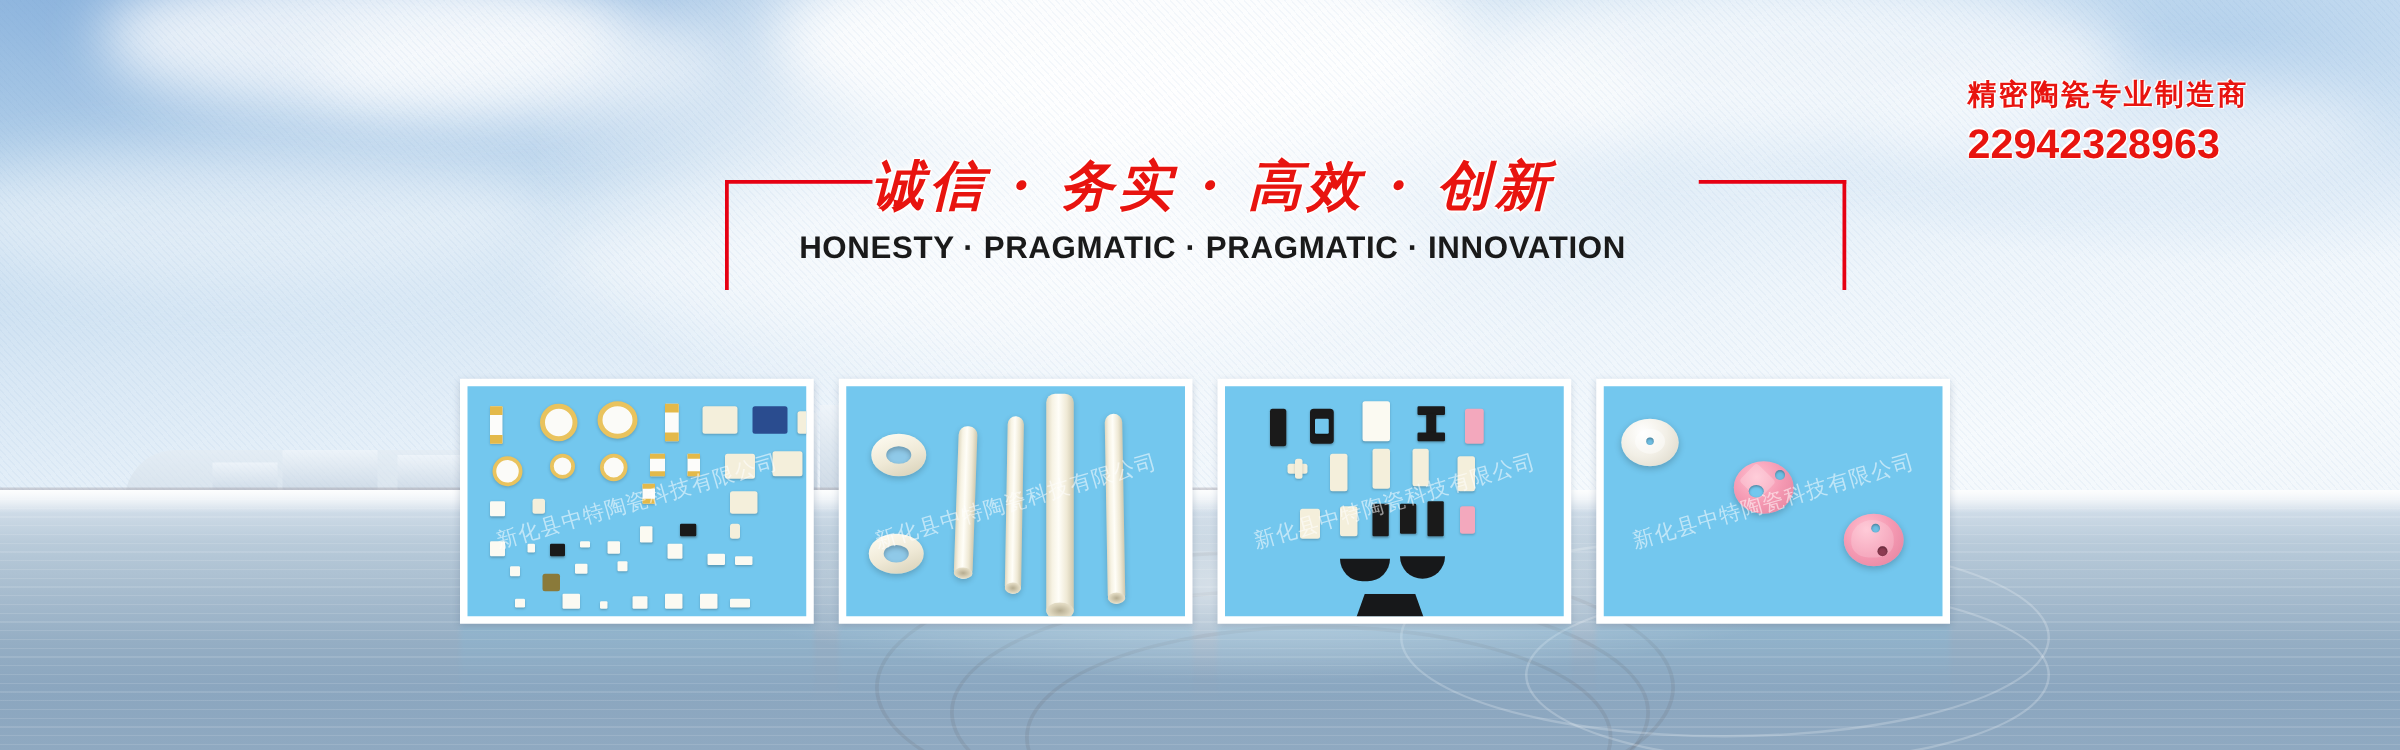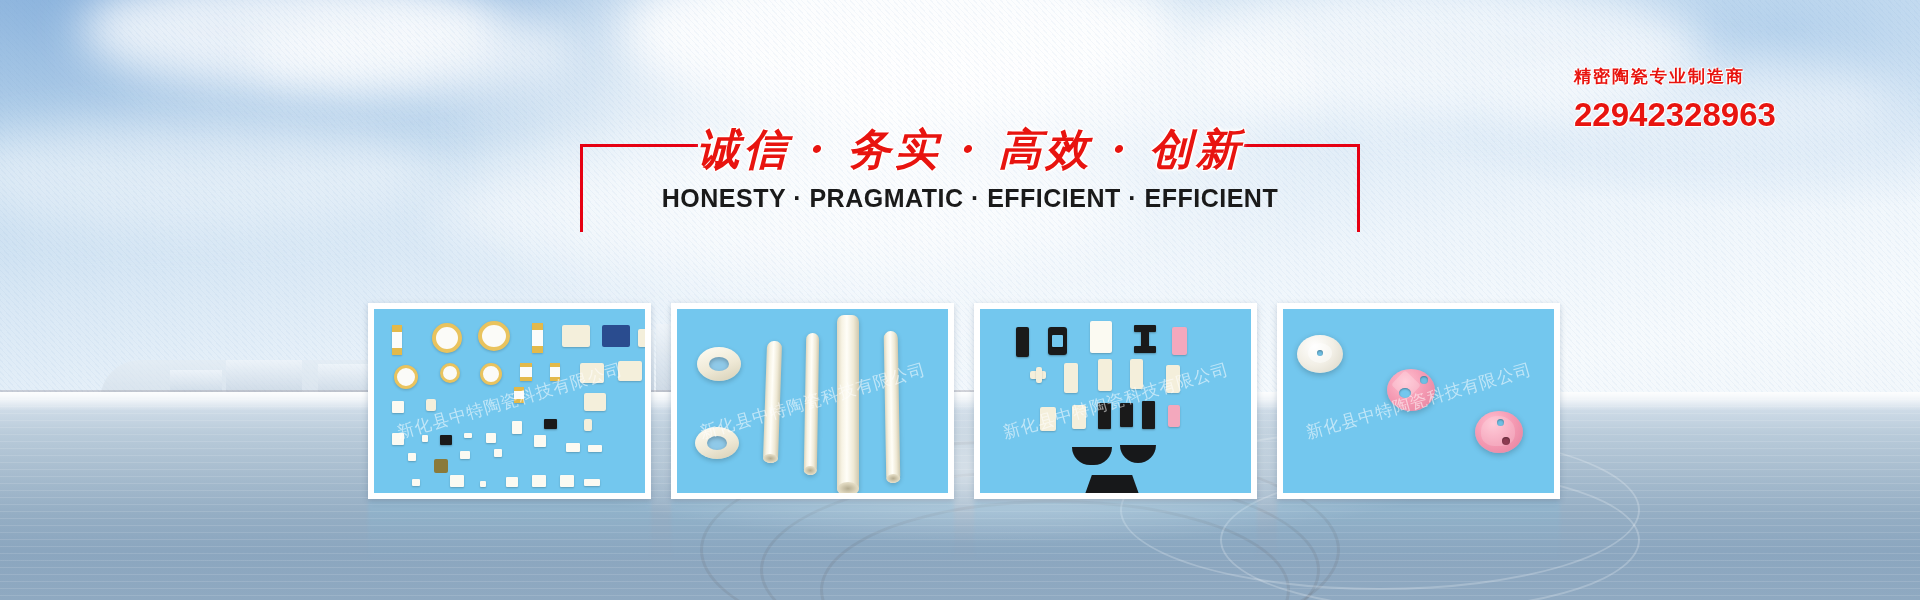--- a/index.html
+++ b/index.html
@@ -98,21 +98,21 @@
     border-radius:50%;
     border:3px solid rgba(90,80,80,.12);
   }
   .water-glow{
     position:absolute; left:560px; top:395px; width:900px; height:150px;
     background:radial-gradient(ellipse at center, rgba(255,255,255,.55) 0%, rgba(255,255,255,0) 70%);
   }
 
   
   .slogan-wrap{
-    position:absolute; left:580px; top:118px; width:780px; height:110px;padding-left:16px;
+    position:absolute; left:580px; top:118px; width:897px; height:110px;padding-left:16px;
   }
   .bracket{
     position:absolute;
     width:118px; height:88px;
     border-color:#e60012;
     border-style:solid;
   }
   .bracket-left{  left:0;   top:26px; border-width:3px 0 0 3px; }
   .bracket-right{ right:0;  top:26px; border-width:3px 3px 0 0; }
 
@@ -140,22 +140,22 @@
     letter-spacing:.5px;
     color:#1a1a1a;
     white-space:nowrap;
   }
 
   
   .contact{
     position:absolute; left:1574px; top:62px; width:340px;
   }
   .contact-title{
-    font-family:Liberation Serif, serif;
-    font-size:17px; font-weight:700;
+    font-family:Liberation Mono, monospace;
+    font-size:23px; font-weight:700;
     color:#e8140f; letter-spacing:2px;
     line-height:30px;
     text-shadow:0 0 2px #fff, 1px 1px 0 #fff, -1px -1px 0 #fff;
     white-space:nowrap;
   }
   .contact-label{
     margin-top:16px;
     font-family:"DejaVu Sans", sans-serif;
     font-size:23px; font-weight:700;
     color:#e8140f; letter-spacing:1px;
@@ -328,21 +328,21 @@
   <div class="swirl" style="left:760px;  top:470px; width:560px; height:200px;"></div>
   <div class="swirl" style="left:820px;  top:500px; width:470px; height:180px;"></div>
   <div class="ripple" style="left:1120px; top:430px; width:520px; height:160px;"></div>
   <div class="ripple" style="left:1220px; top:470px; width:420px; height:140px;"></div>
   <div class="water-glow"></div>
 
   <div class="slogan-wrap">
     <div class="bracket bracket-left"></div>
     <div class="bracket bracket-right"></div>
     <div class="slogan-cn">诚信 · 务实 · 高效 · 创新</div>
-    <div class="slogan-en">HONESTY · PRAGMATIC · EFFICIENT · EFFICIENT</div>
+    <div class="slogan-en">HONESTY · PRAGMATIC · PRAGMATIC · INNOVATION</div>
   </div>
 
   <div class="contact">
     <div class="contact-title">精密陶瓷专业制造商</div>
     <div class="contact-phone">22942328963</div>
   </div>
 
   <div class="reflections">
     <div class="refl"></div>
     <div class="refl"></div>

